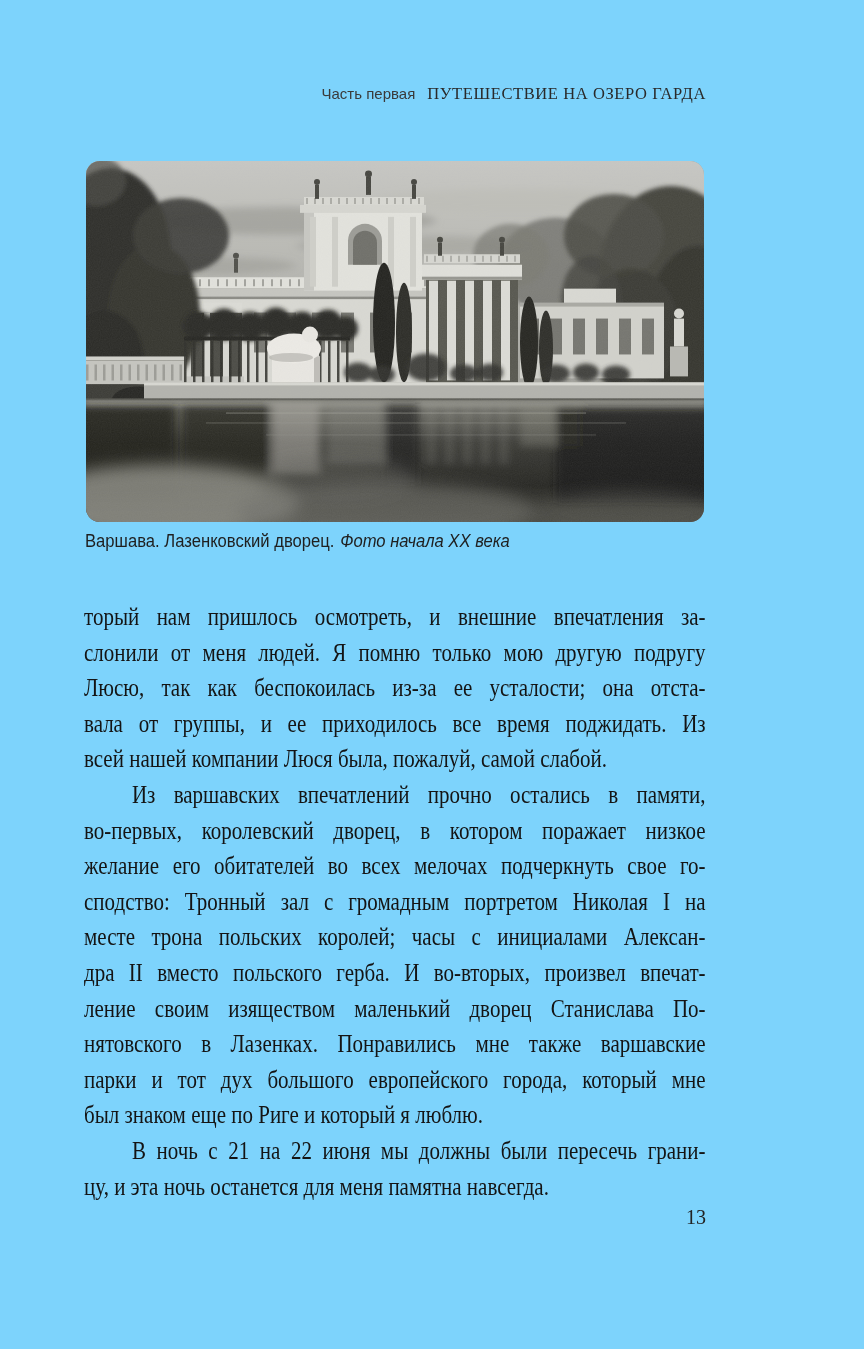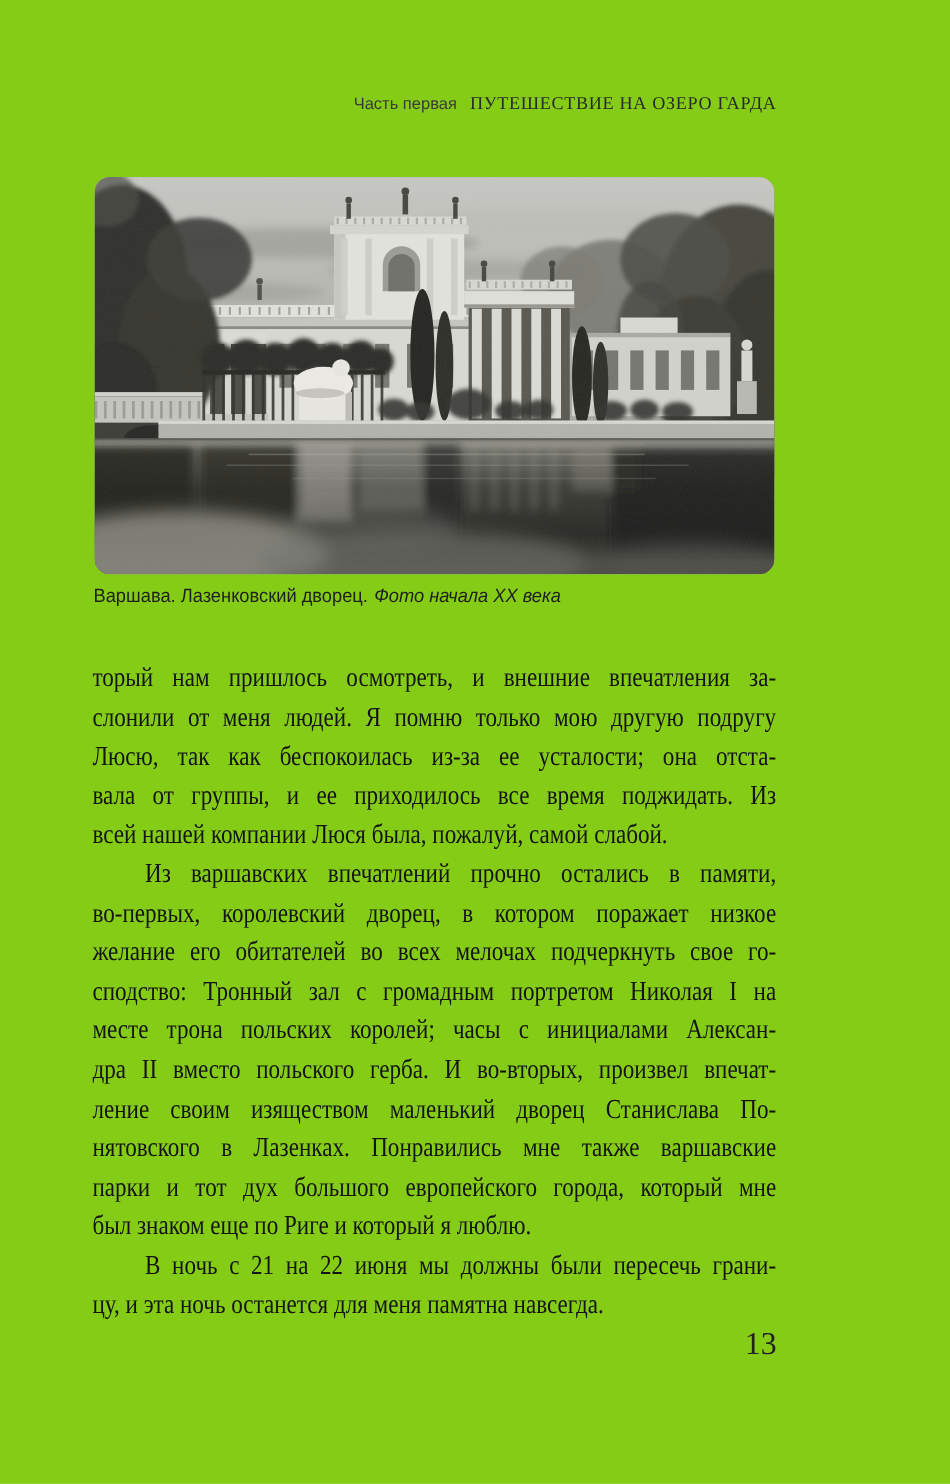--- a/index.html
+++ b/index.html
@@ -1,16 +1,16 @@
 <!DOCTYPE html>
 <html><head>
 <meta charset="utf-8">
 <style>
   html,body{margin:0;padding:0;background:#ffffff;}
-  .page{position:relative;width:864px;height:1349px;background:#84cc16;overflow:hidden;
+  .page{position:relative;width:864px;height:1349px;background:#7dd3fc;overflow:hidden;
         font-family:"Liberation Serif",serif;color:#161616;}
   
   .running-header{position:absolute;top:84px;left:84px;width:622px;text-align:right;
         white-space:nowrap;color:#2d2d2d;}
   .part-label{font-family:"Liberation Sans",sans-serif;font-size:15px;margin-right:12px;color:#3a3a3a;}
   .part-title{font-family:"Liberation Serif",serif;font-size:16.5px;letter-spacing:0.6px;color:#2a2a2a;}
   
   .photo-frame{position:absolute;left:86px;top:161px;width:618px;height:361px;
         border-radius:14px;overflow:hidden;background:#9a9a95;}
   .photo-frame svg{display:block;width:618px;height:361px;}
@@ -22,21 +22,21 @@
   
   .body-text{position:absolute;left:84px;top:599px;width:740px;
         transform:scaleX(0.84);transform-origin:0 0;
         font-family:"Liberation Serif",serif;font-size:25px;line-height:35.6px;color:#141414;}
   .para{margin:0;}
   .line{text-align:justify;text-align-last:justify;height:35.6px;overflow:hidden;hyphens:none;}
   .line.last{text-align-last:left;}
   .line.indent{padding-left:57px;}
   
   .page-number{position:absolute;top:1206px;left:84px;width:622px;text-align:right;
-        font-family:"Liberation Serif",serif;font-size:29px;color:#222222;}
+        font-family:"Liberation Serif",serif;font-size:20px;color:#222222;}
 </style>
 </head>
 <body>
 
 <div class="page">
 
   <div class="running-header">
     <span class="part-label">Часть первая</span><span class="part-title">ПУТЕШЕСТВИЕ НА ОЗЕРО ГАРДА</span>
   </div>
 

